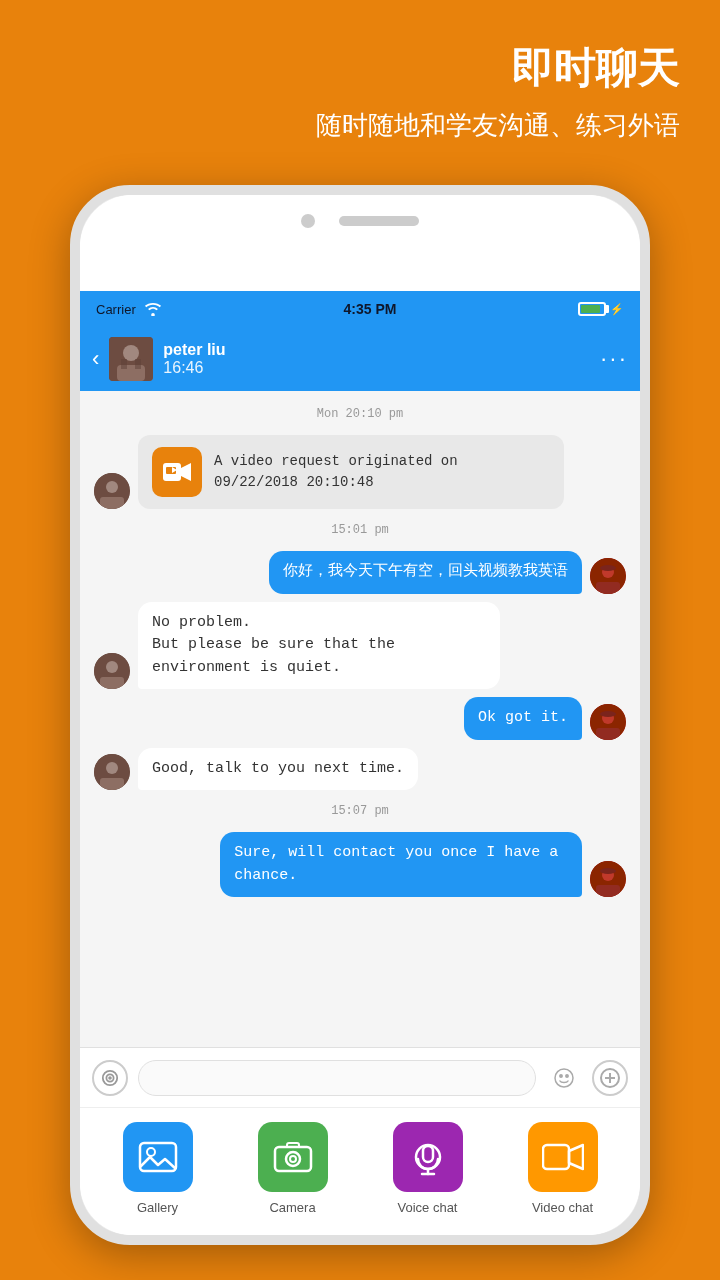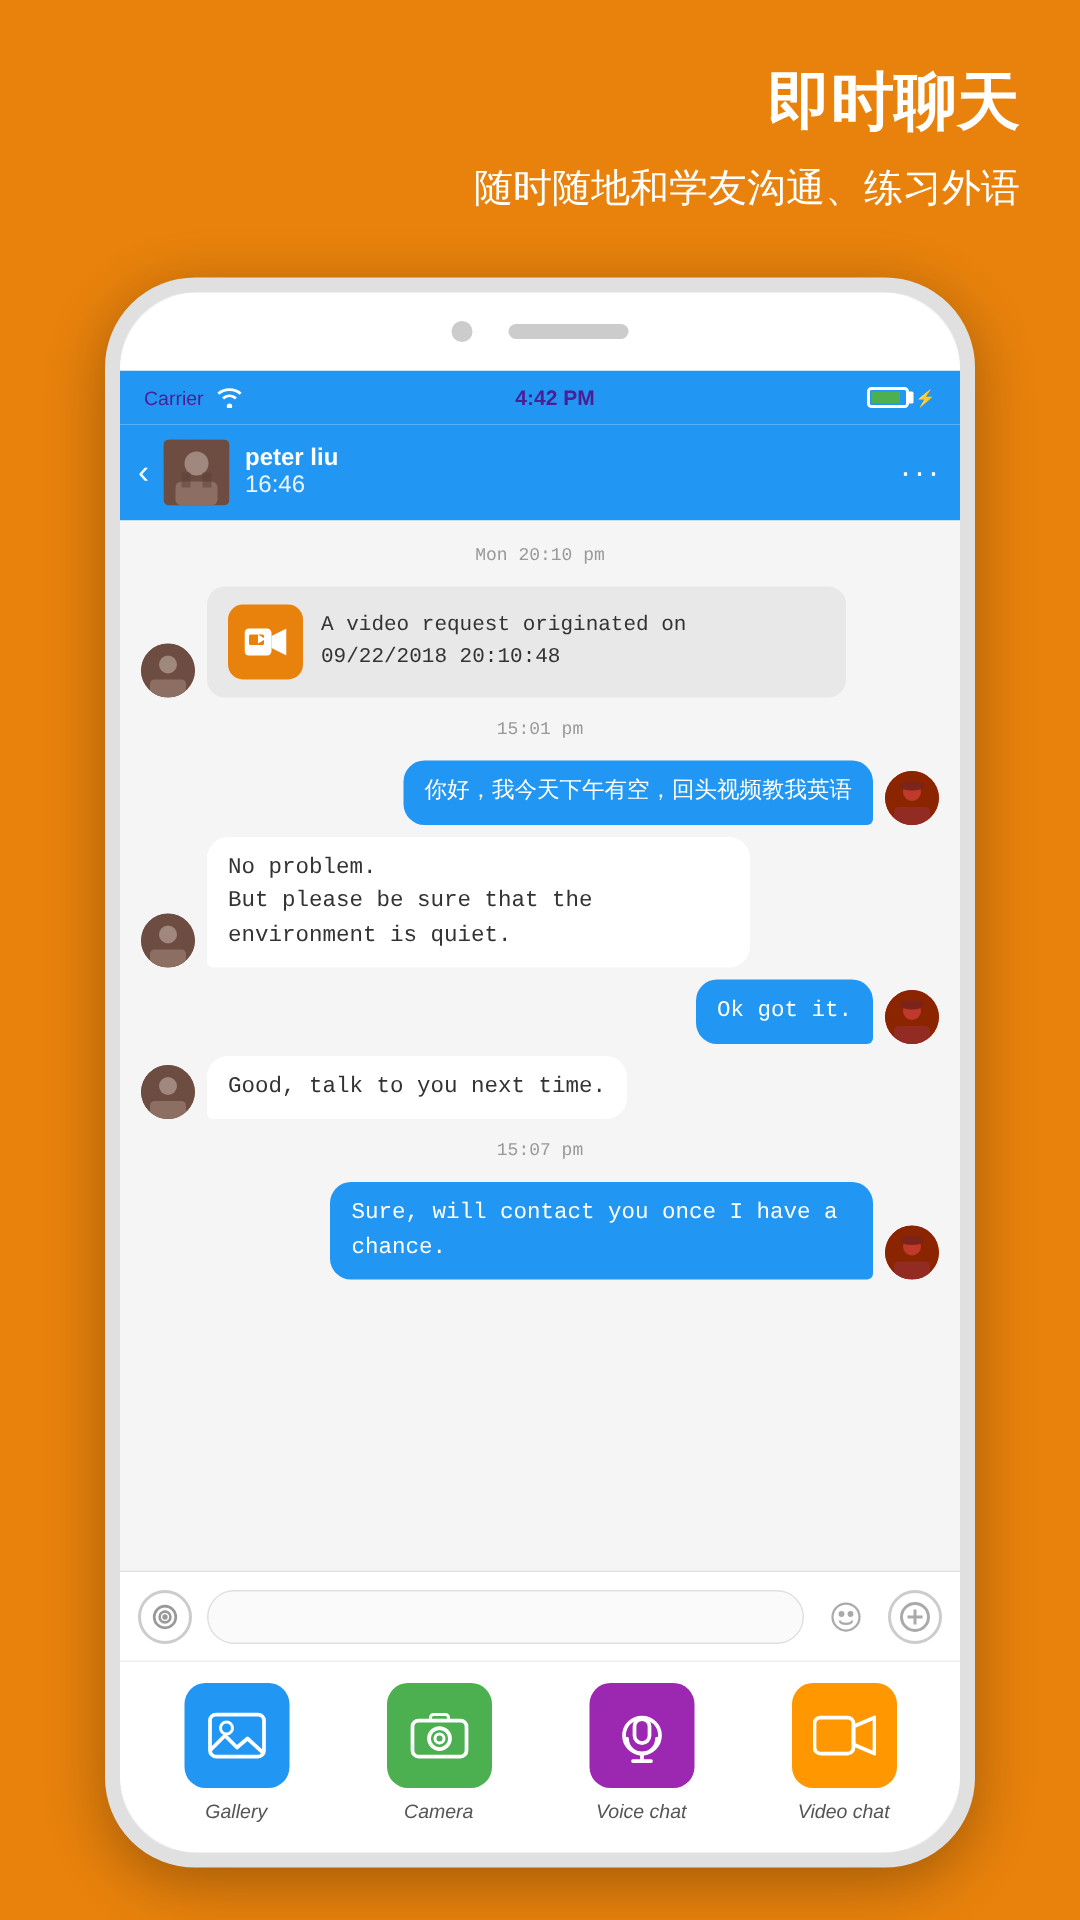--- a/index.html
+++ b/index.html
@@ -79,23 +79,24 @@
     }
 
     
     .status-bar {
       background: #2196F3;
       height: 36px;
       display: flex;
       align-items: center;
       justify-content: space-between;
       padding: 0 16px;
-      color: #4c1d95;
+      color: #0f172a;
       font-size: 13px;
       font-weight: 500;
+      margin-top: 44px;
     }
     .status-left { display: flex; align-items: center; gap: 8px; }
     .status-center { font-size: 14px; font-weight: 600; }
     .status-right { display: flex; align-items: center; gap: 4px; }
     .battery {
       width: 28px;
       height: 14px;
       border: 2px solid white;
       border-radius: 3px;
       position: relative;
@@ -314,21 +315,20 @@
       justify-content: space-around;
       align-items: center;
       border-top: 1px solid #eee;
     }
     .tool-item {
       display: flex;
       flex-direction: column;
       align-items: center;
       gap: 8px;
       cursor: pointer;
-      font-style: italic;
     }
     .tool-icon {
       width: 70px;
       height: 70px;
       border-radius: 14px;
       display: flex;
       align-items: center;
       justify-content: center;
     }
     .tool-label {
@@ -362,21 +362,21 @@
       <div class="status-left">
         <span>Carrier</span>
         <span class="wifi-icon">
           <svg width="18" height="14" viewBox="0 0 20 15" fill="white">
             <path d="M10 12a2 2 0 100 4 2 2 0 000-4z"></path>
             <path d="M6 9c1.1-1.1 2.6-1.8 4-1.8s2.9.7 4 1.8l1.5-1.5C13.9 6.1 12 5.2 10 5.2S6.1 6.1 4.5 7.5L6 9z"></path>
             <path d="M2.5 5.5C4.3 3.8 6.9 2.7 10 2.7s5.7 1.1 7.5 2.8L19 4C16.8 1.9 13.6.7 10 .7S3.2 1.9 1 4l1.5 1.5z"></path>
           </svg>
         </span>
       </div>
-      <div class="status-center">4:42 PM</div>
+      <div class="status-center">4:35 PM</div>
       <div class="status-right">
         <div class="battery">
           <div class="battery-fill"></div>
         </div>
         <span style="font-size:11px;">⚡</span>
       </div>
     </div>
 
     <div class="chat-header">
       <div class="back-btn">‹</div>

